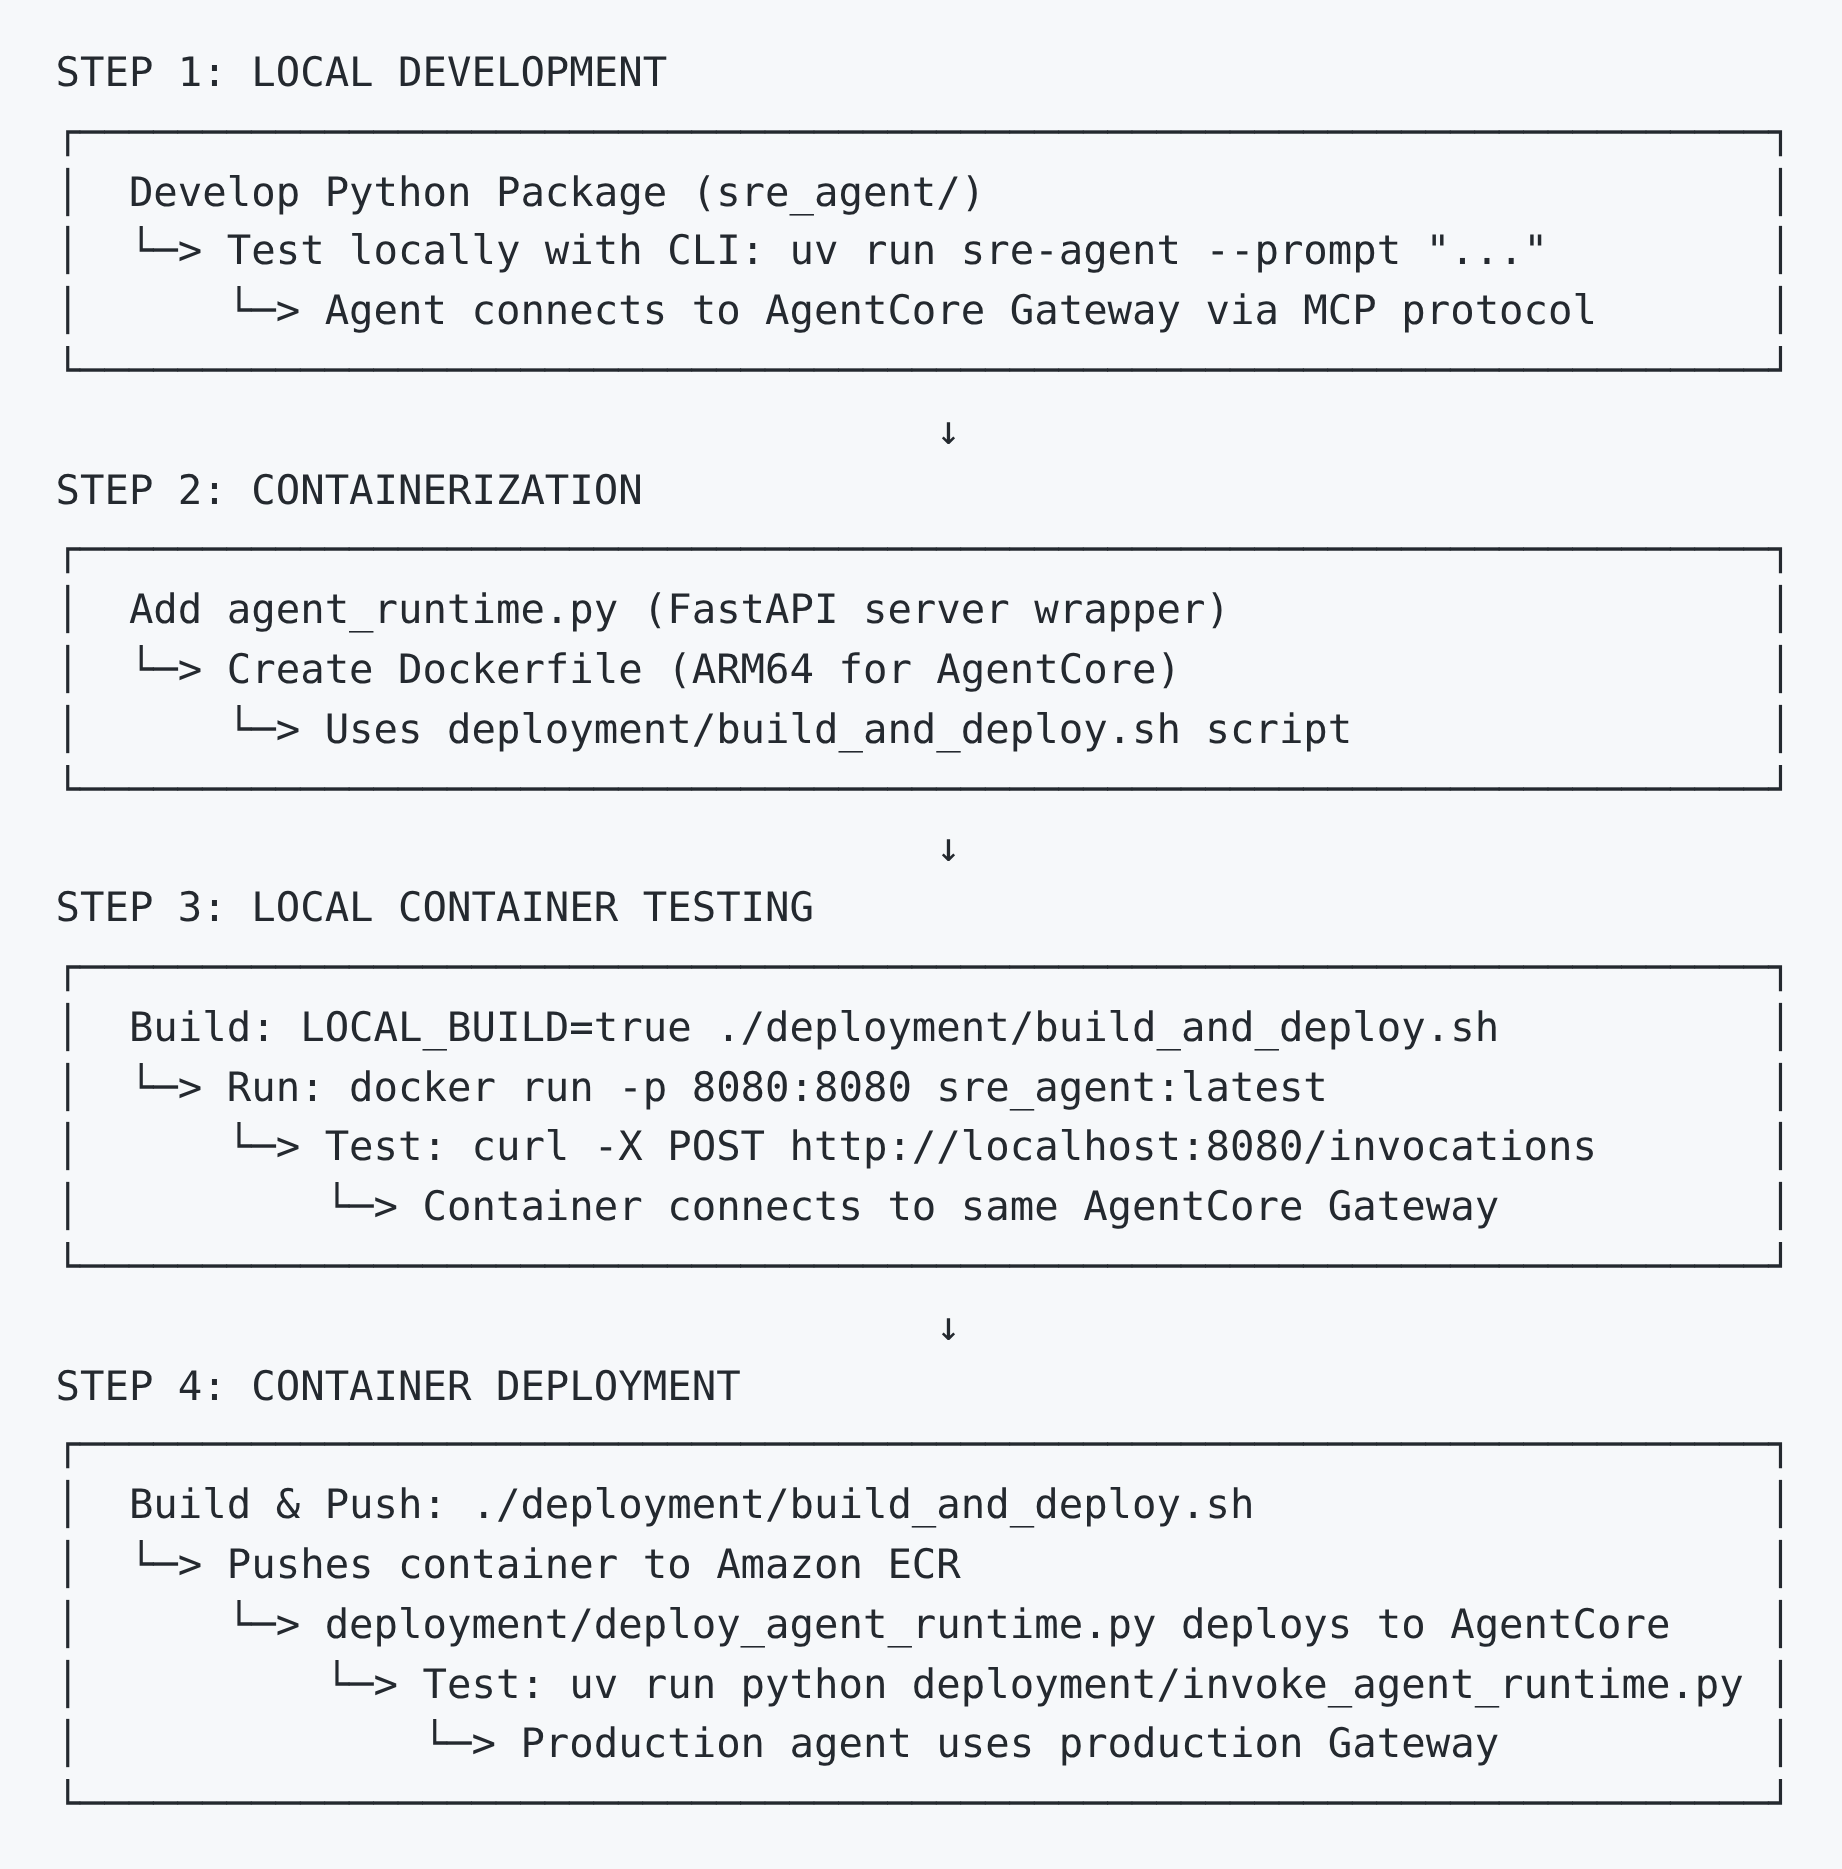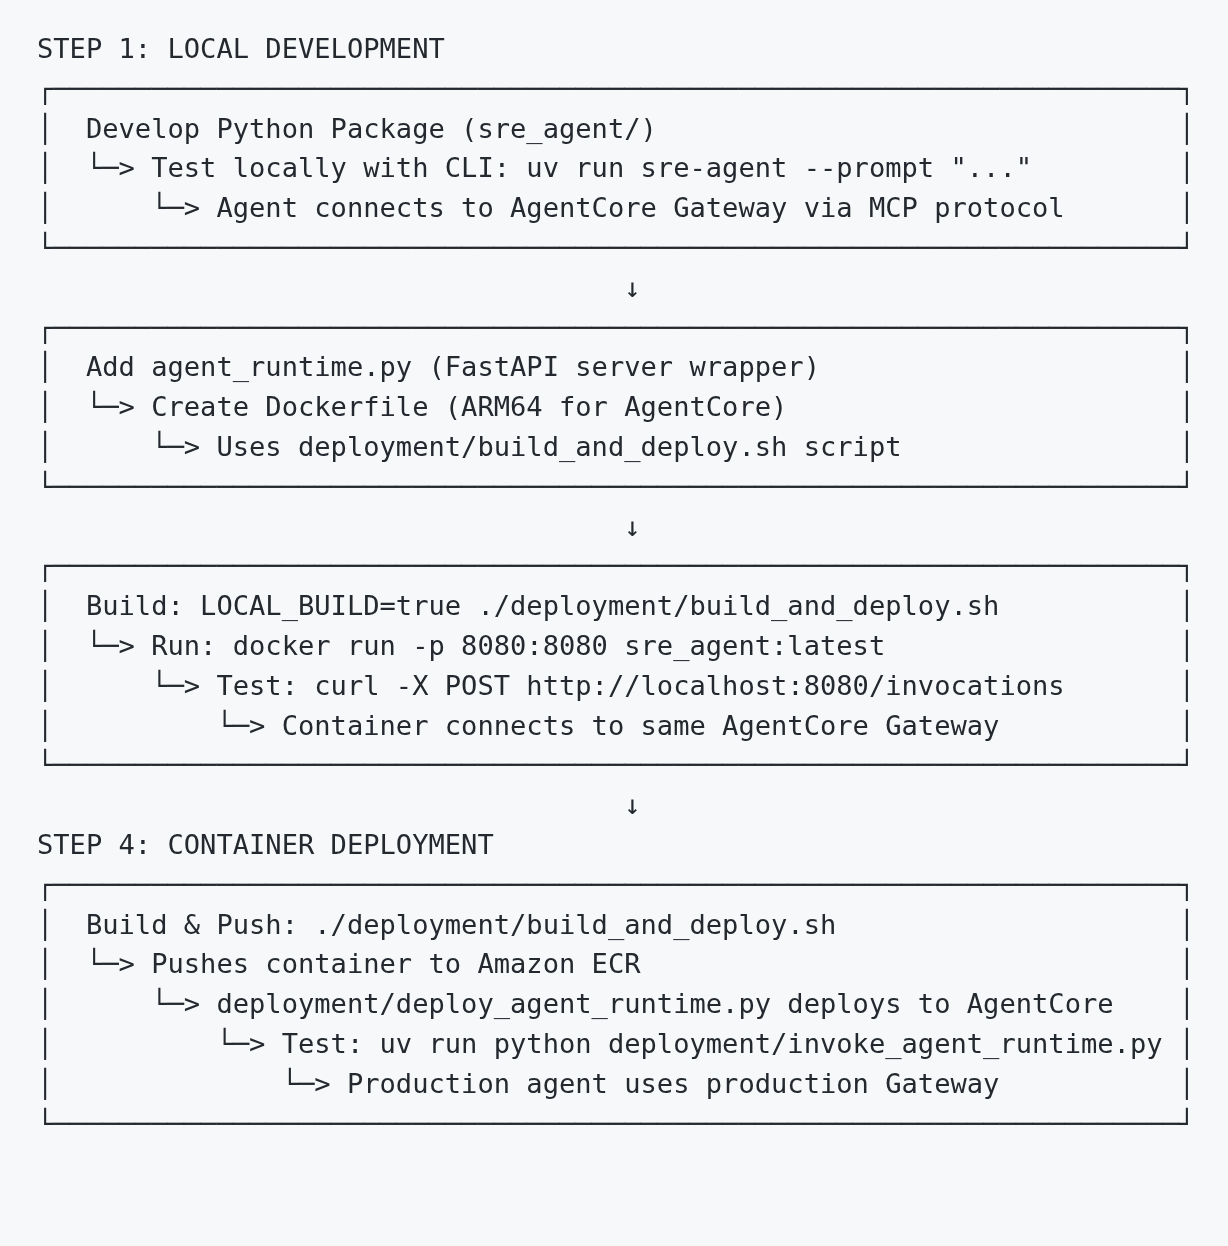--- a/index.html
+++ b/index.html
@@ -44,30 +44,32 @@
     <pre class="box">┌─────────────────────────────────────────────────────────────────────┐
 │  Develop Python Package (sre_agent/)                                │
 │  └─&gt; Test locally with CLI: uv run sre-agent --prompt "..."         │
 │      └─&gt; Agent connects to AgentCore Gateway via MCP protocol       │
 └─────────────────────────────────────────────────────────────────────┘</pre>
   </div>
 
   <pre class="flow-arrow">                                    ↓</pre>
 
   <div class="step">
+    <div class="step-title">STEP 2: CONTAINERIZATION</div>
     <pre class="box">┌─────────────────────────────────────────────────────────────────────┐
 │  Add agent_runtime.py (FastAPI server wrapper)                      │
 │  └─&gt; Create Dockerfile (ARM64 for AgentCore)                        │
 │      └─&gt; Uses deployment/build_and_deploy.sh script                 │
 └─────────────────────────────────────────────────────────────────────┘</pre>
   </div>
 
   <pre class="flow-arrow">                                    ↓</pre>
 
   <div class="step">
+    <div class="step-title">STEP 3: LOCAL CONTAINER TESTING</div>
     <pre class="box">┌─────────────────────────────────────────────────────────────────────┐
 │  Build: LOCAL_BUILD=true ./deployment/build_and_deploy.sh           │
 │  └─&gt; Run: docker run -p 8080:8080 sre_agent:latest                  │
 │      └─&gt; Test: curl -X POST http://localhost:8080/invocations       │
 │          └─&gt; Container connects to same AgentCore Gateway           │
 └─────────────────────────────────────────────────────────────────────┘</pre>
   </div>
 
   <pre class="flow-arrow">                                    ↓</pre>
 

